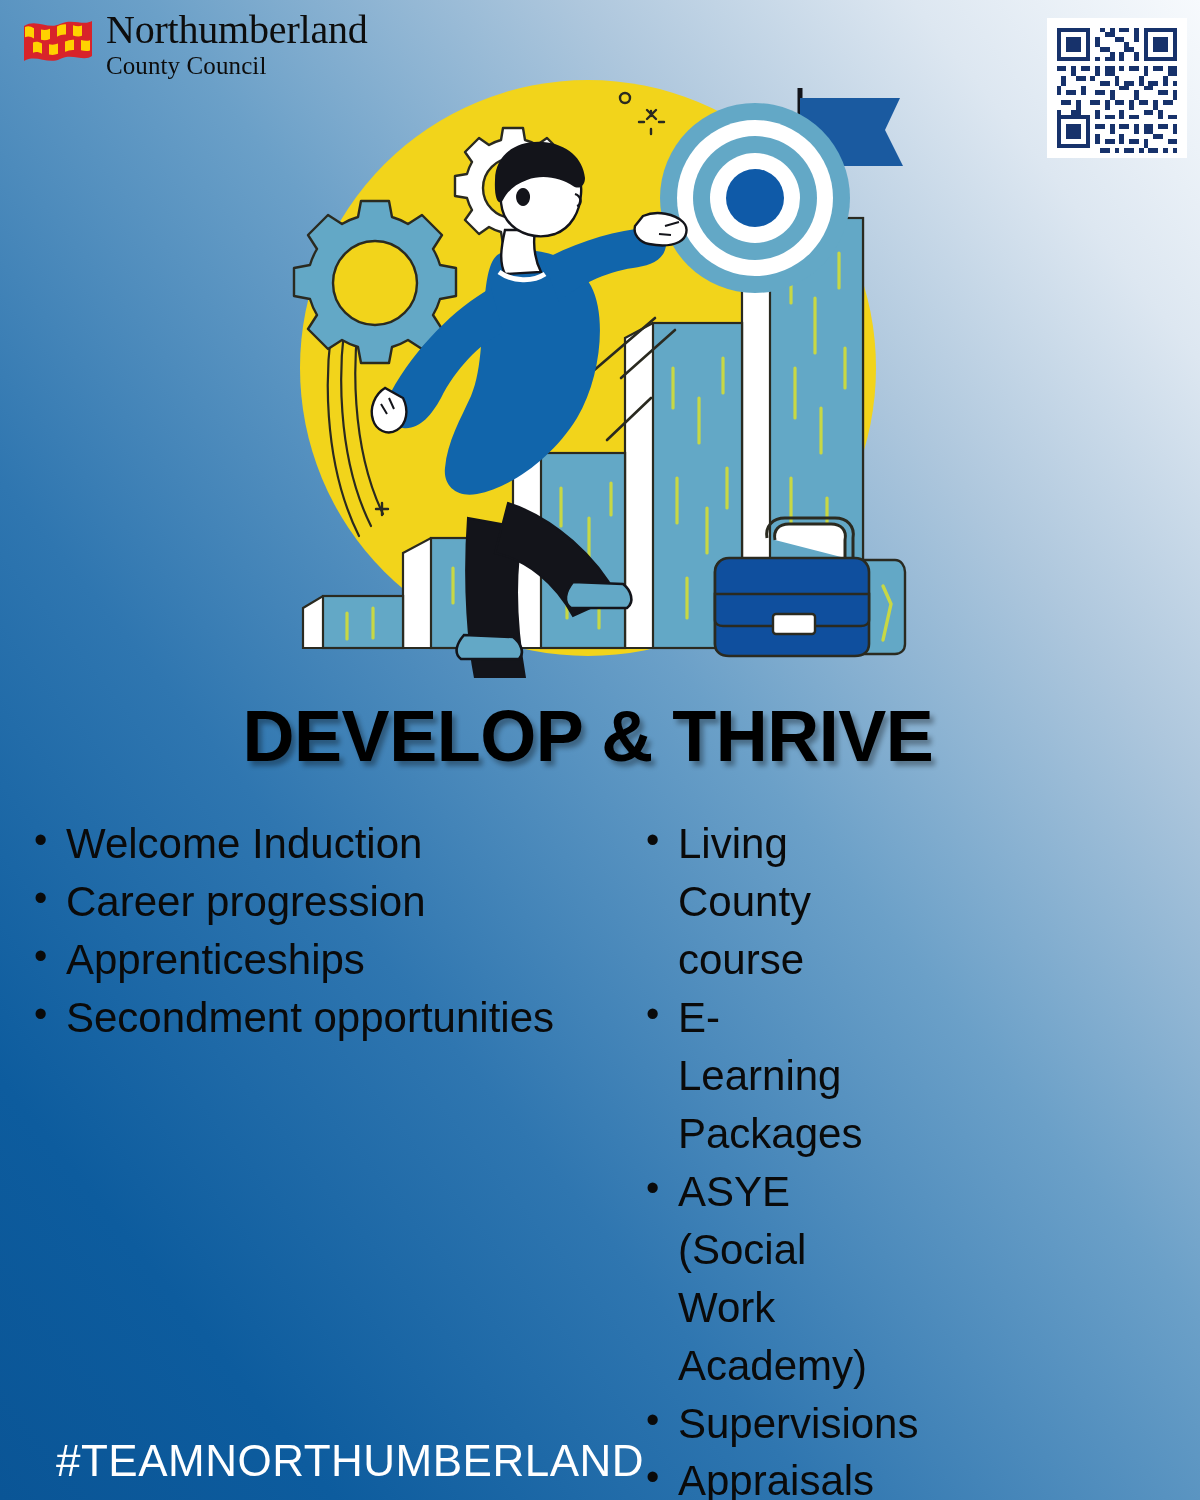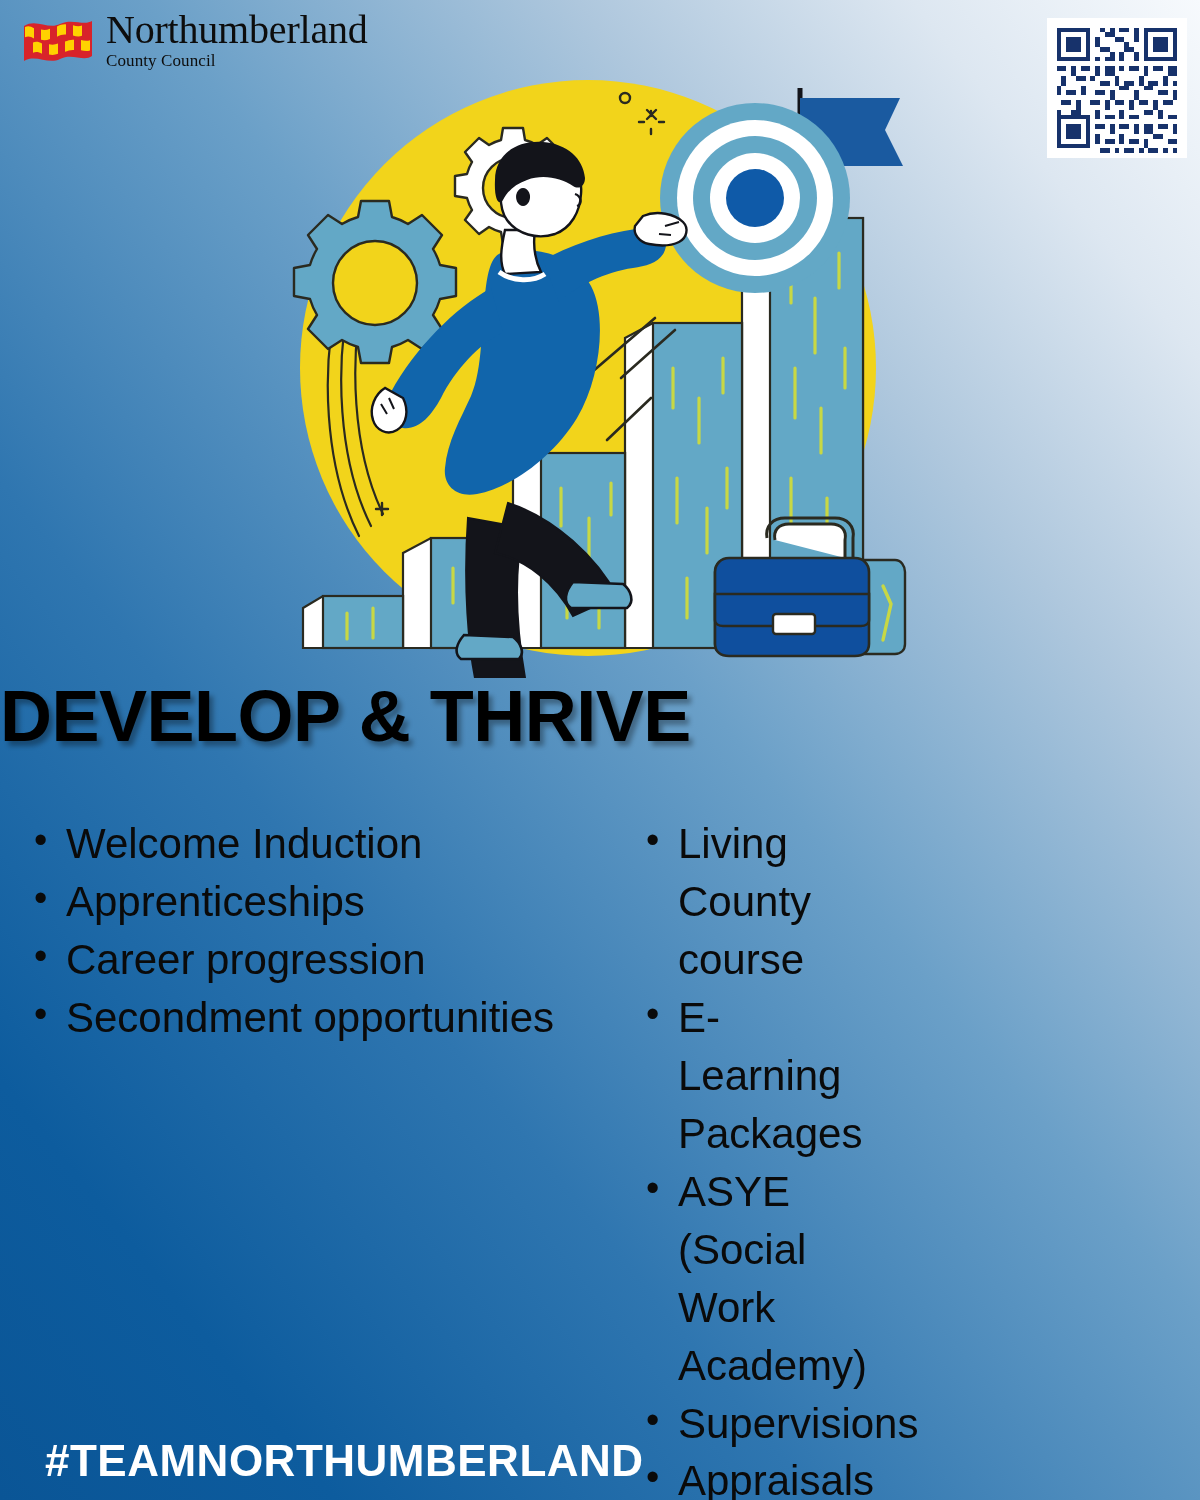--- a/index.html
+++ b/index.html
@@ -46,21 +46,21 @@
   .logo-title {
     font-family: "Liberation Serif", serif;
     font-size: 40px;
     color: #0d0d0d;
     letter-spacing: -0.2px;
     display: block;
     line-height: 1.02;
   }
   .logo-sub {
     font-family: "Liberation Serif", serif;
-    font-size: 17px;
+    font-size: 25px;
     color: #0d0d0d;
     display: block;
     line-height: 1.1;
     margin-top: 1px;
     letter-spacing: 0.1px;
   }
 
   
   .qr-wrap {
     position: absolute;
@@ -80,24 +80,24 @@
     left: 255px;
     top: 48px;
     width: 660px;
     height: 630px;
   }
   .illustration svg { display: block; width: 100%; height: 100%; }
 
   
   .poster-title {
     position: absolute;
-    top: 680px;
+    top: 700px;
     left: 0;
     width: 1176px;
-    text-align: left;
+    text-align: center;
     font-size: 72px;
     font-weight: bold;
     color: #000000;
     letter-spacing: -0.5px;
     text-shadow: 4px 5px 5px rgba(0,0,0,0.33);
     line-height: 1;
   }
 
   
   .lists {
@@ -133,26 +133,26 @@
     left: 6px;
     top: -1px;
     font-size: 38px;
     line-height: 1.38;
     color: #0a0a0a;
   }
 
   
   .hashtag {
     position: absolute;
-    left: 45px;
+    left: 56px;
     bottom: 14px;
     font-size: 44px;
     color: #ffffff;
     letter-spacing: 0.5px;
-    font-weight: 700;
+    font-weight: 400;
   }
 </style>
 </head>
 <body>
 
 <div id="poster">
 
   <div class="logo-block">
     <svg class="flag-mark" viewBox="0 0 72 56">
       <path d="M2,10 C14,2 26,14 38,8 C50,2 62,10 70,5 L70,40 C62,46 50,37 38,43 C26,49 14,38 2,45 Z" fill="#d8232a"></path>
@@ -443,22 +443,22 @@
       </g>
     </svg>
   </div>
 
   <div class="poster-title">DEVELOP &amp; THRIVE</div>
 
   <div class="lists">
     <div class="col col-left">
       <ul class="benefit-list">
         <li>Welcome Induction</li>
+        <li>Career progression</li>
         <li>Apprenticeships</li>
-        <li>Career progression</li>
         <li>Secondment opportunities</li>
       </ul>
     </div>
     <div class="col col-right">
       <ul class="benefit-list">
         <li>Living County course</li>
         <li>E-Learning Packages</li>
         <li>ASYE (Social Work Academy)</li>
         <li>Supervisions</li>
         <li>Appraisals</li>

